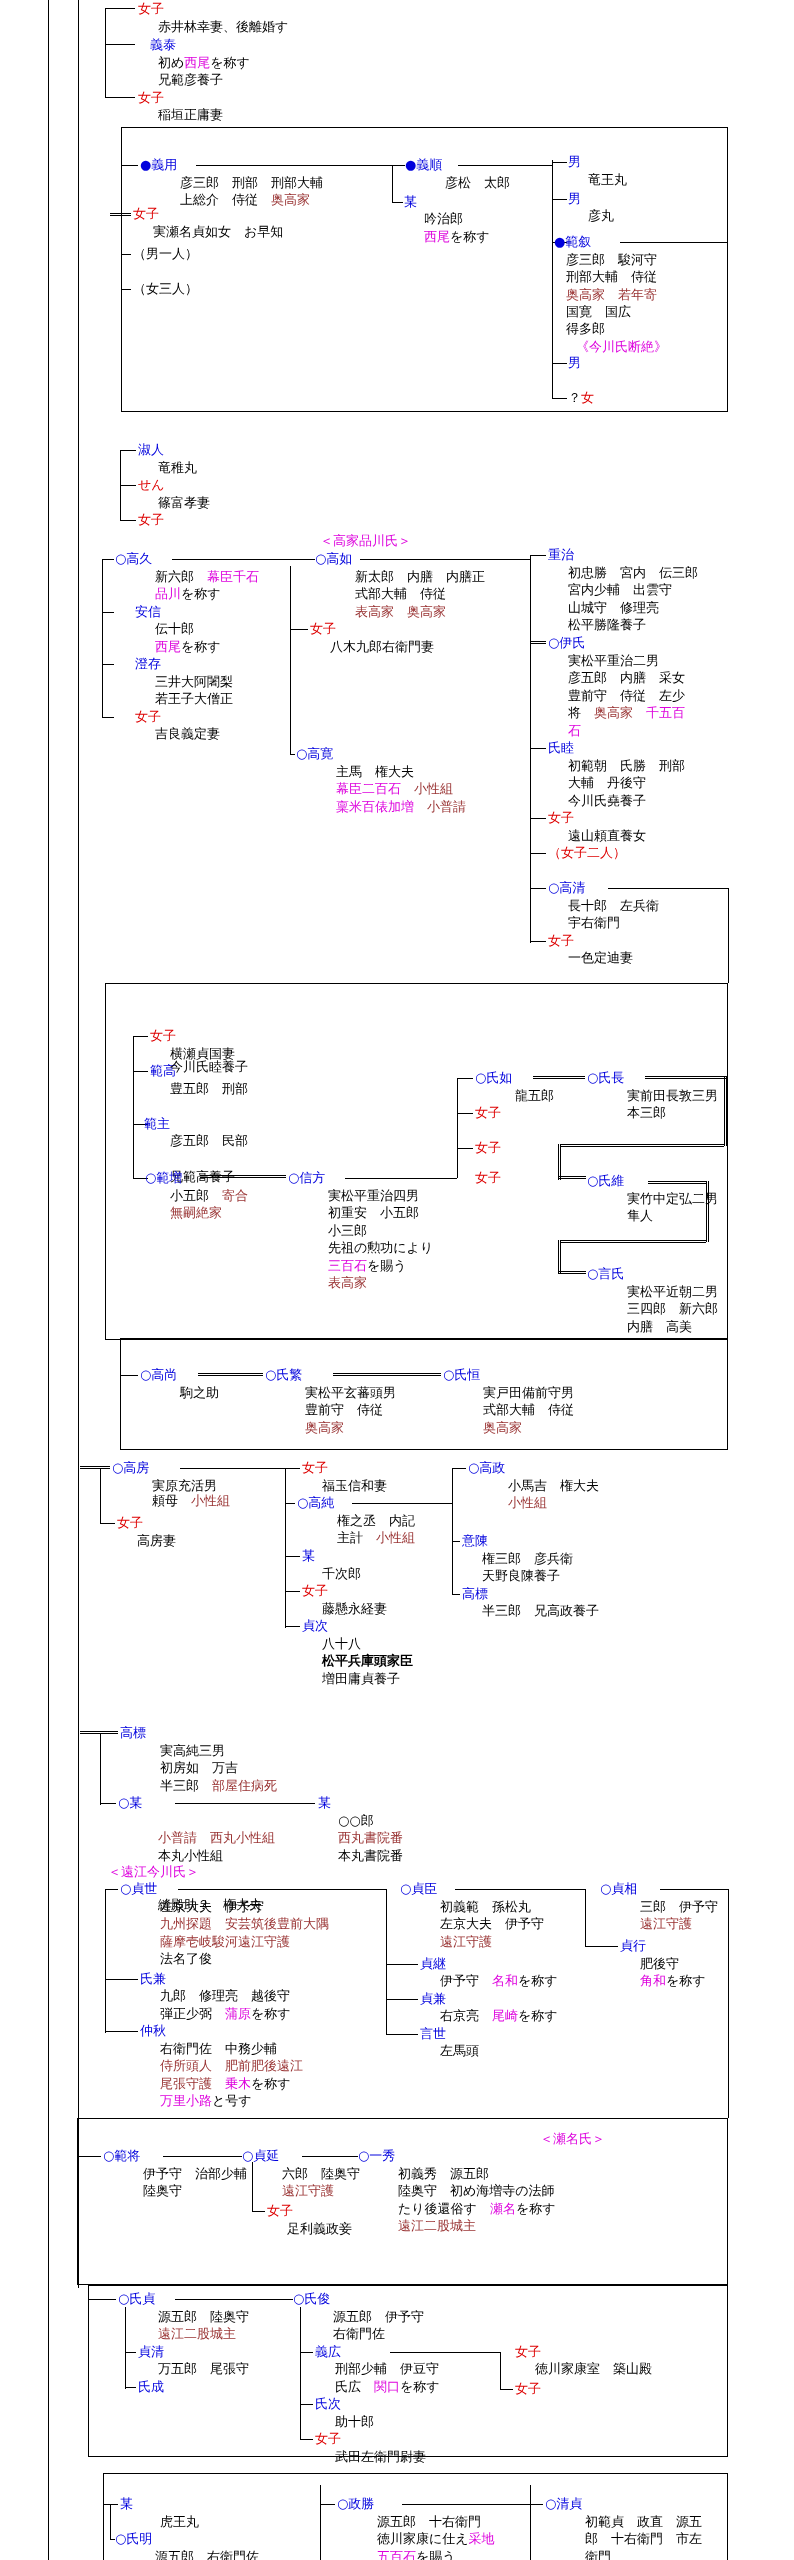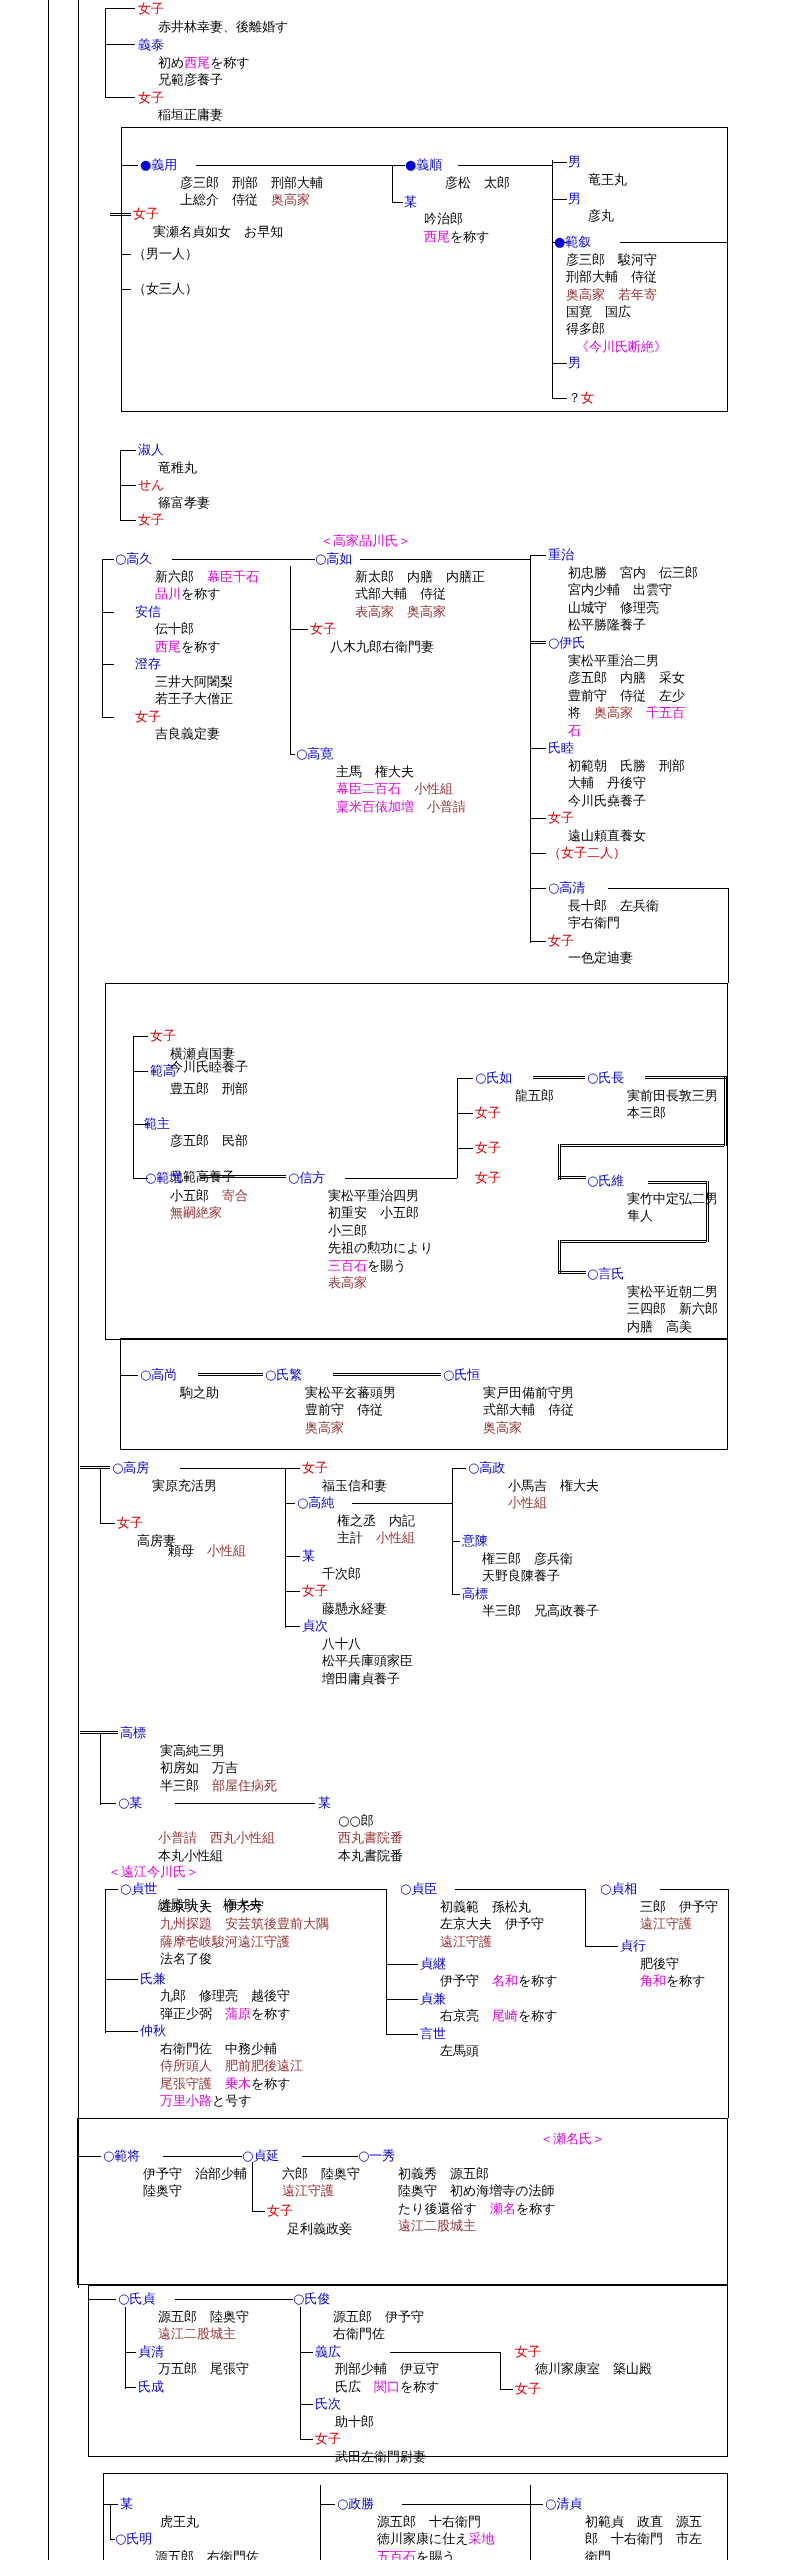--- a/index.html
+++ b/index.html
@@ -150,21 +150,21 @@
     <div class="ln" style="left: 103px; top: 2504px; width: 15px; height: 1px;"></div>
     <div class="ln" style="left: 110px; top: 2504px; width: 1px; height: 35px;"></div>
     <div class="ln" style="left: 110px; top: 2539px; width: 5px; height: 1px;"></div>
     <div class="ln" style="left: 320px; top: 2485px; width: 1px; height: 75px;"></div>
     <div class="ln" style="left: 320px; top: 2504px; width: 15px; height: 1px;"></div>
     <div class="ln" style="left: 402px; top: 2504px; width: 128px; height: 1px;"></div>
     <div class="ln" style="left: 530px; top: 2485px; width: 1px; height: 75px;"></div>
     <div class="ln" style="left: 530px; top: 2504px; width: 13px; height: 1px;"></div>
     <div class="node" style="left: 138px; top: 1px;"><span class="seg-f">女子</span></div>
     <div class="node" style="left: 158px; top: 19px;"><span class="seg-p">赤井林幸妻、後離婚す</span></div>
-    <div class="node" style="left: 138px; top: 37px; text-align: right;"><span class="seg-n">義泰</span></div>
+    <div class="node" style="left: 150px; top: 37px; text-align: right;"><span class="seg-n">義泰</span></div>
     <div class="node" style="left: 158px; top: 55px;"><span class="seg-p">初め</span><span class="seg-c">西尾</span><span class="seg-p">を称す</span></div>
     <div class="node" style="left: 158px; top: 72px;"><span class="seg-p">兄範彦養子</span></div>
     <div class="node" style="left: 138px; top: 90px;"><span class="seg-f">女子</span></div>
     <div class="node" style="left: 158px; top: 107px;"><span class="seg-p">稲垣正庸妻</span></div>
     <div class="node" style="left: 140px; top: 157px;"><span class="seg-n">●義用</span></div>
     <div class="node" style="left: 180px; top: 175px; text-align: center;"><span class="seg-p">彦三郎　刑部　刑部大輔</span></div>
     <div class="node" style="left: 180px; top: 192px;"><span class="seg-p">上総介　侍従　</span><span class="seg-o">奥高家</span></div>
     <div class="node" style="left: 133px; top: 206px;"><span class="seg-f">女子</span></div>
     <div class="node" style="left: 153px; top: 224px;"><span class="seg-p">実瀬名貞如女　お早知</span></div>
     <div class="node" style="left: 133px; top: 246px;"><span class="seg-p">（男一人）</span></div>
@@ -275,35 +275,35 @@
     <div class="node" style="left: 265px; top: 1367px;"><span class="seg-n">○氏繁</span></div>
     <div class="node" style="left: 305px; top: 1385px;"><span class="seg-p">実松平玄蕃頭男</span></div>
     <div class="node" style="left: 305px; top: 1402px;"><span class="seg-p">豊前守　侍従</span></div>
     <div class="node" style="left: 305px; top: 1420px;"><span class="seg-o">奥高家</span></div>
     <div class="node" style="left: 443px; top: 1367px;"><span class="seg-n">○氏恒</span></div>
     <div class="node" style="left: 483px; top: 1385px;"><span class="seg-p">実戸田備前守男</span></div>
     <div class="node" style="left: 483px; top: 1402px;"><span class="seg-p">式部大輔　侍従</span></div>
     <div class="node" style="left: 483px; top: 1420px;"><span class="seg-o">奥高家</span></div>
     <div class="node" style="left: 112px; top: 1460px;"><span class="seg-n">○高房</span></div>
     <div class="node" style="left: 152px; top: 1478px;"><span class="seg-p">実原充活男</span></div>
-    <div class="node" style="left: 152px; top: 1543px; margin-left: 16px;"><span class="seg-p">頼母　</span><span class="seg-o">小性組</span></div>
+    <div class="node" style="left: 152px; top: 1493px;"><span class="seg-p">頼母　</span><span class="seg-o">小性組</span></div>
     <div class="node" style="left: 117px; top: 1515px;"><span class="seg-f">女子</span></div>
     <div class="node" style="left: 137px; top: 1533px;"><span class="seg-p">高房妻</span></div>
     <div class="node" style="left: 302px; top: 1460px;"><span class="seg-f">女子</span></div>
     <div class="node" style="left: 322px; top: 1478px;"><span class="seg-p">福玉信和妻</span></div>
     <div class="node" style="left: 297px; top: 1495px;"><span class="seg-n">○高純</span></div>
     <div class="node" style="left: 337px; top: 1513px;"><span class="seg-p">権之丞　内記</span></div>
     <div class="node" style="left: 337px; top: 1530px;"><span class="seg-p">主計　</span><span class="seg-o">小性組</span></div>
     <div class="node" style="left: 302px; top: 1548px;"><span class="seg-n">某</span></div>
     <div class="node" style="left: 322px; top: 1566px;"><span class="seg-p">千次郎</span></div>
     <div class="node" style="left: 302px; top: 1583px;"><span class="seg-f">女子</span></div>
     <div class="node" style="left: 322px; top: 1601px;"><span class="seg-p">藤懸永経妻</span></div>
     <div class="node" style="left: 302px; top: 1618px;"><span class="seg-n">貞次</span></div>
     <div class="node" style="left: 322px; top: 1636px;"><span class="seg-p">八十八</span></div>
-    <div class="node" style="left: 322px; top: 1653px;"><span class="seg-p">松平兵庫頭家臣</span></div>
+    <div class="node" style="left: 322px; top: 1653px; font-weight: bold;"><span class="seg-p">松平兵庫頭家臣</span></div>
     <div class="node" style="left: 322px; top: 1671px;"><span class="seg-p">増田庸貞養子</span></div>
     <div class="node" style="left: 468px; top: 1460px;"><span class="seg-n">○高政</span></div>
     <div class="node" style="left: 508px; top: 1478px;"><span class="seg-p">小馬吉　権大夫</span></div>
     <div class="node" style="left: 508px; top: 1495px;"><span class="seg-o">小性組</span></div>
     <div class="node" style="left: 462px; top: 1533px;"><span class="seg-n">意陳</span></div>
     <div class="node" style="left: 482px; top: 1551px;"><span class="seg-p">権三郎　彦兵衛</span></div>
     <div class="node" style="left: 482px; top: 1568px;"><span class="seg-p">天野良陳養子</span></div>
     <div class="node" style="left: 462px; top: 1586px;"><span class="seg-n">高標</span></div>
     <div class="node" style="left: 482px; top: 1603px; text-align: right;"><span class="seg-p">半三郎　兄高政養子</span></div>
     <div class="node" style="left: 120px; top: 1725px;"><span class="seg-n">高標</span></div>

